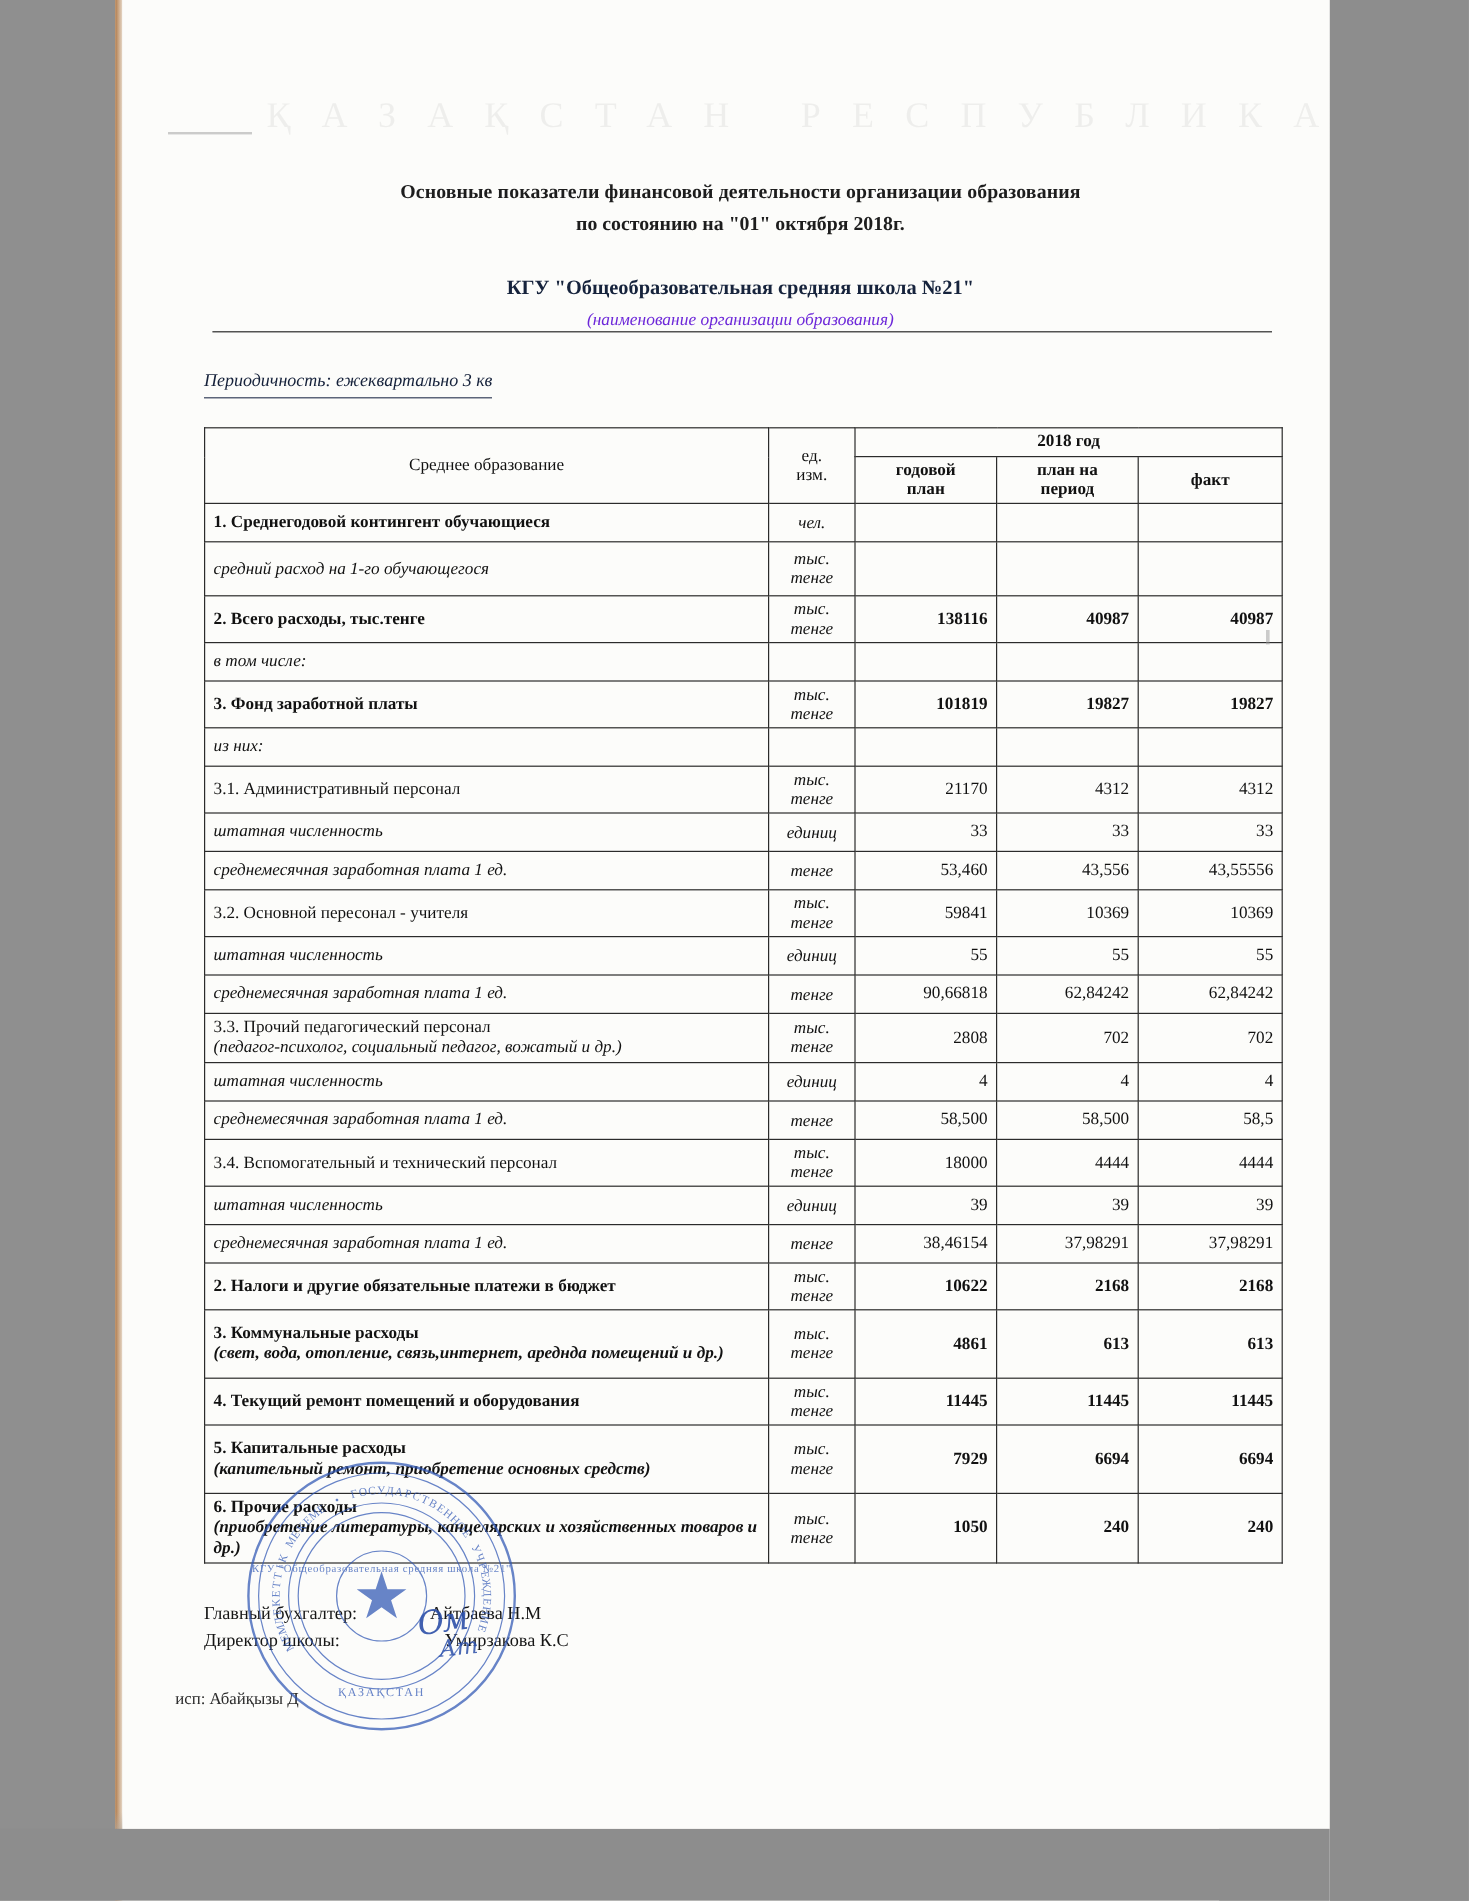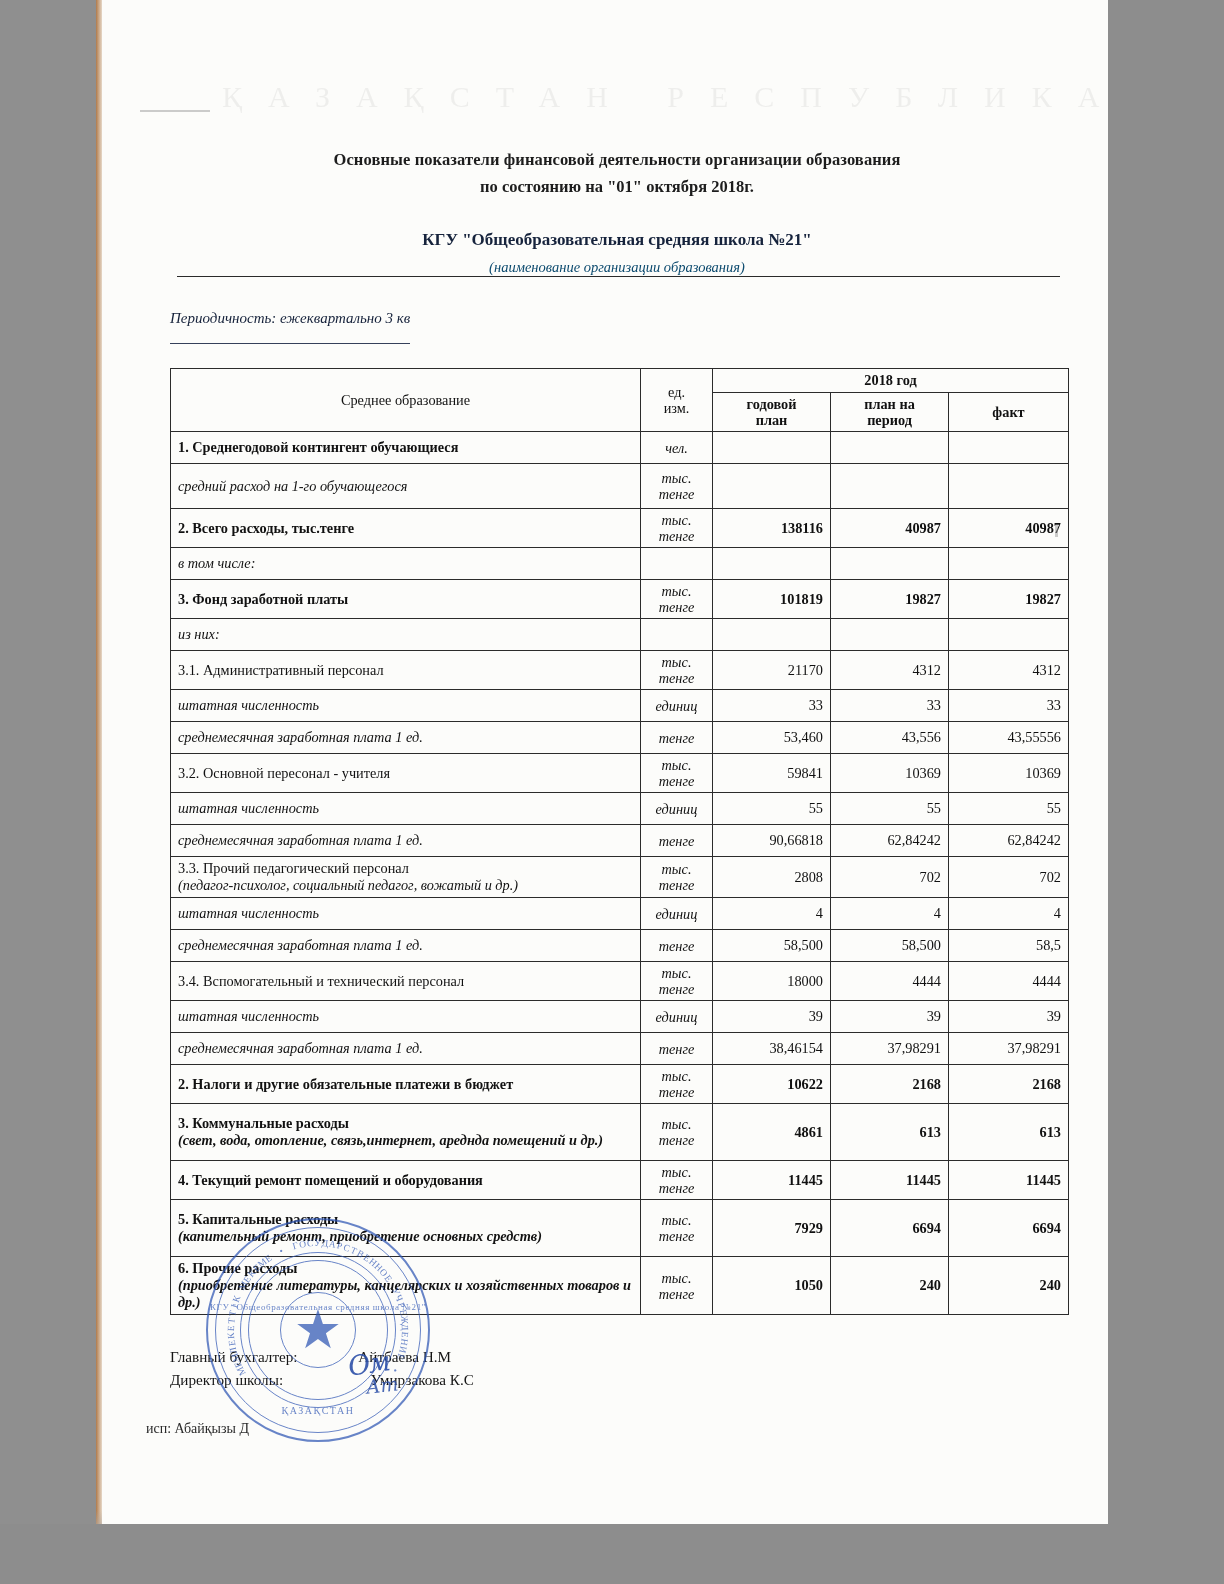--- a/index.html
+++ b/index.html
@@ -107,30 +107,30 @@
     position: absolute;
     left: 75px;
     right: 72px;
     bottom: -1px;
     border-bottom: 1.3px solid #2a2a2a;
   }
   .org-sub {
     margin-top: 6px;
     font-size: 14.5px;
     font-style: italic;
-    color: #0c4a6e;
+    color: #6d28d9;
   }
   .period {
     margin: 34px 0 0 68px;
     font-size: 15px;
     font-style: italic;
     color: #15213a;
     display: inline-block;
     border-bottom: 1.1px solid #35405a;
-    padding-bottom: 16px;
+    padding-bottom: 4px;
   }
 
   table.fin {
     position: relative;
     margin: 24px 0 0 68px;
     width: 898px;
     border-collapse: collapse;
     table-layout: fixed;
     color: #111;
   }

